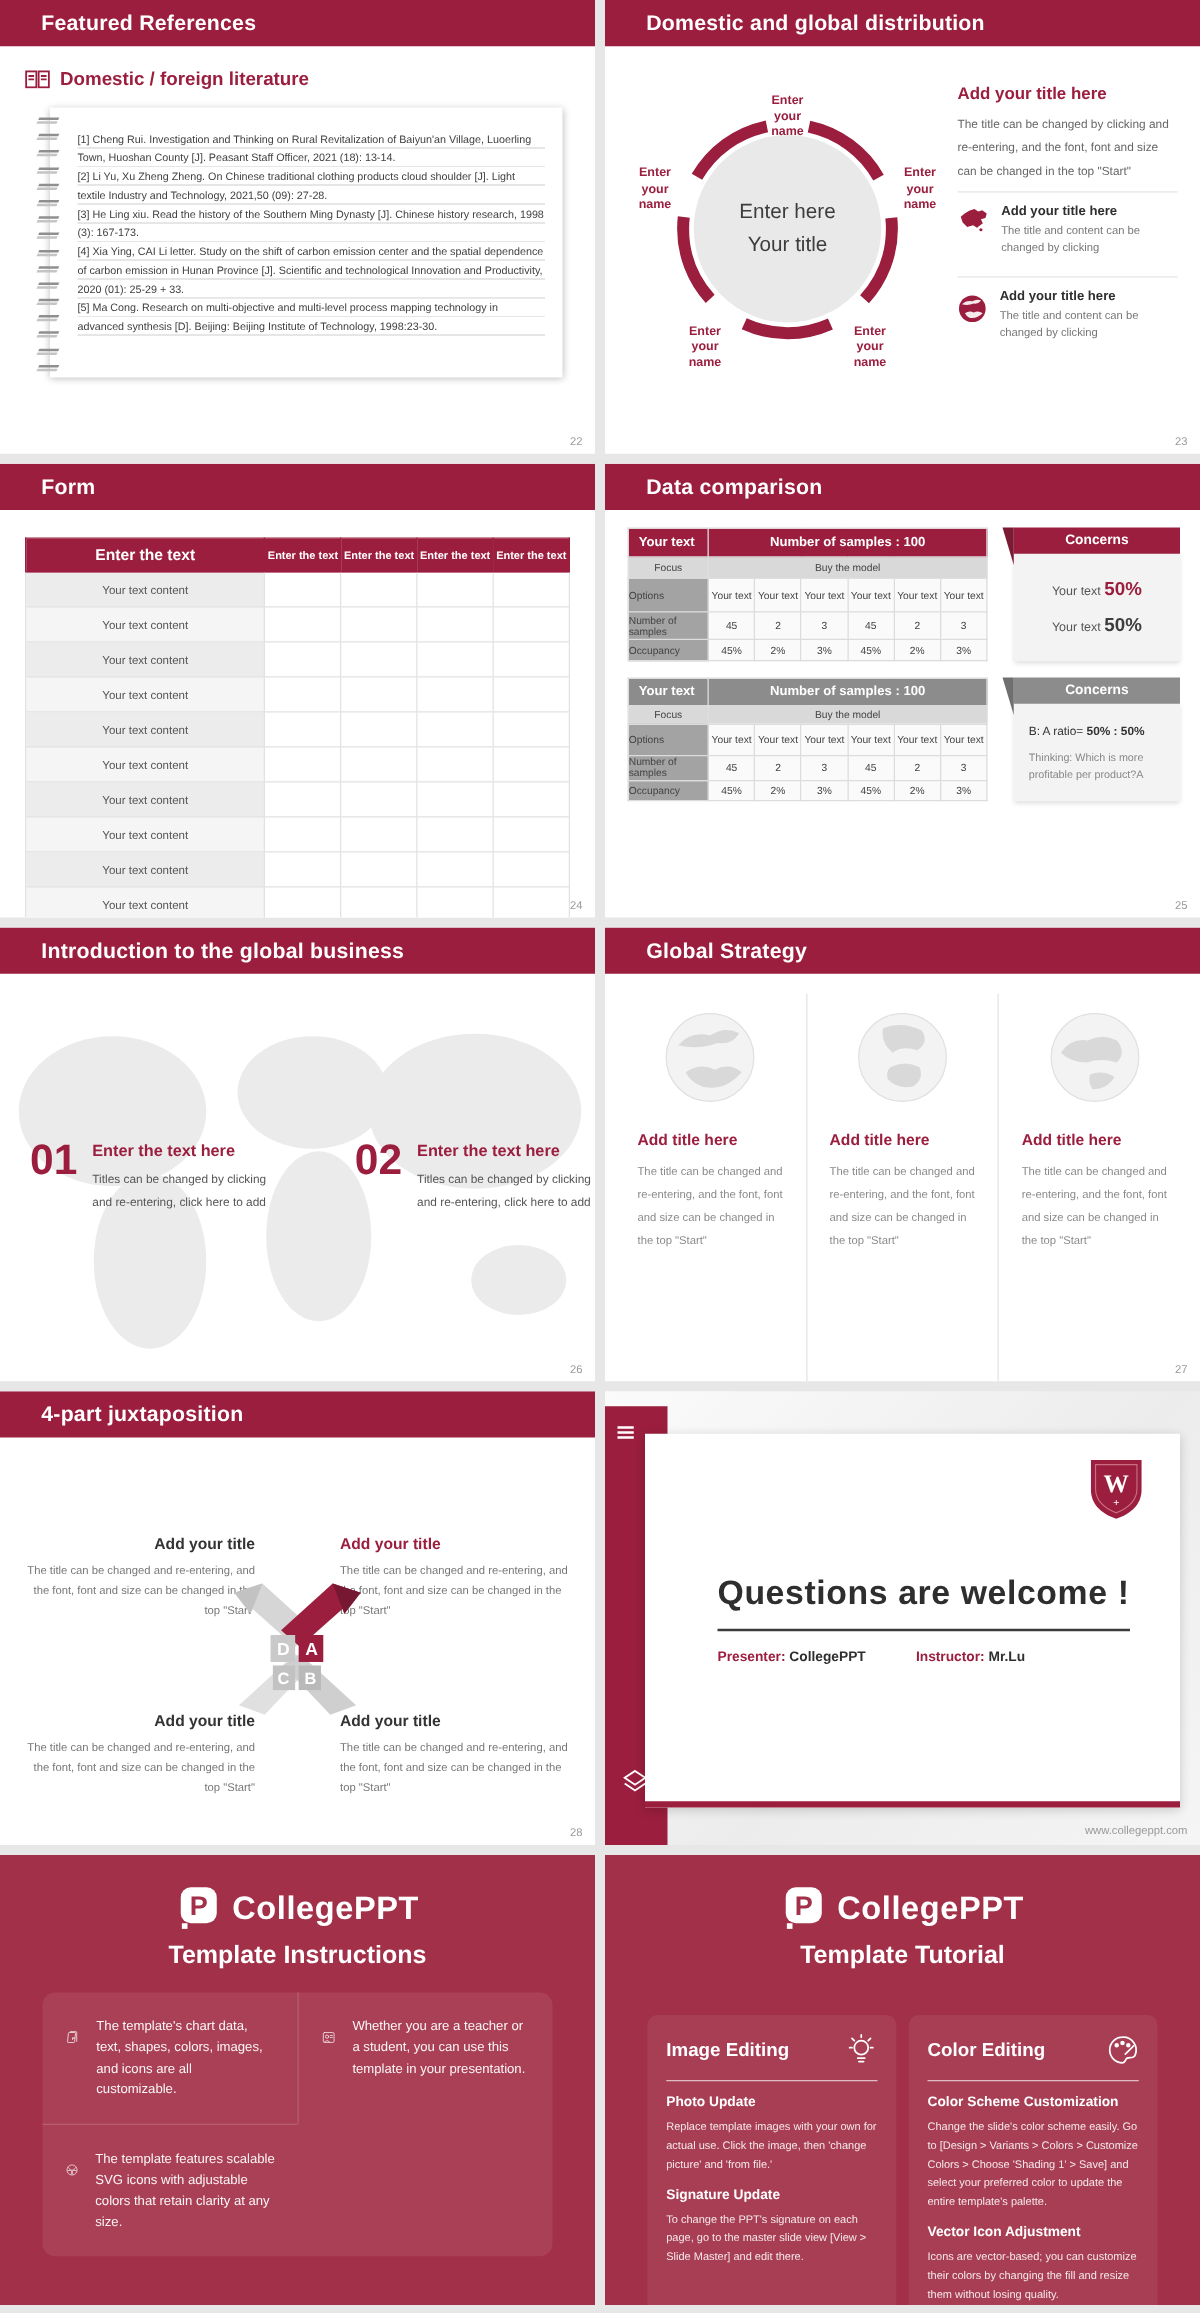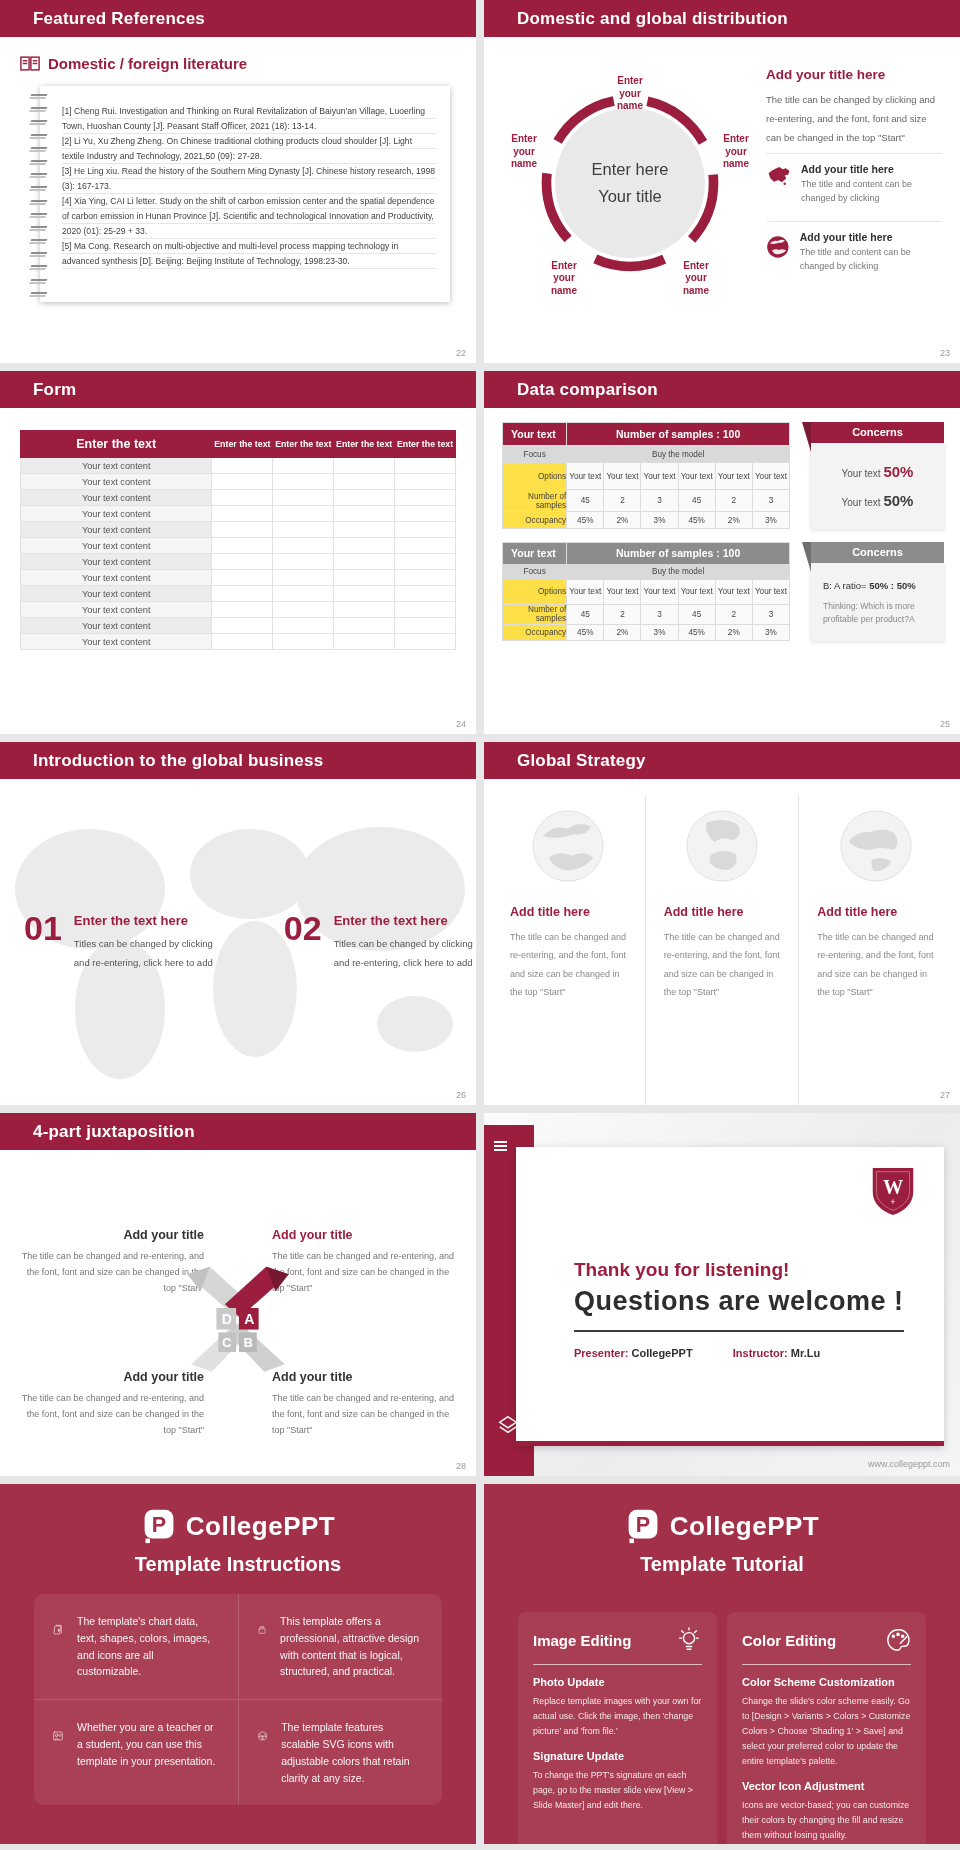--- a/index.html
+++ b/index.html
@@ -40,35 +40,35 @@
   .s23-item:first-of-type { margin-top:14px; }
   .it-head { font-size:10.5px; font-weight:bold; color:#2f2f2f; margin-bottom:3px; }
   .it-body { font-size:9px; color:#777; line-height:1.55; }
 
   
   .s24-body { padding:22px 20px 0 20px; }
   table.form { width:100%; border-collapse:collapse; }
   table.form th { background:#9B1E3E; color:#fff; font-weight:bold; border:1px solid #9B1E3E; }
   th.fc { font-size:12.5px; height:27px; width:44%; }
   th.rc { font-size:8.8px; width:14%; }
-  table.form td { height:16px; border:1px solid #e2e2e2; font-size:9.2px; color:#555; text-align:center; background:#fff; }
+  table.form td { height:28px; border:1px solid #e2e2e2; font-size:9.2px; color:#555; text-align:center; background:#fff; }
   table.form td.c1 { background:#ececec; }
   table.form tr:nth-child(even) td.c1 { background:#f5f5f5; }
 
   
   .s25-body { padding:14px 16px 0 18px; }
   .cmp-group { display:flex; gap:12px; margin-bottom:13px; }
   table.cmp { border-collapse:collapse; width:288px; }
   table.cmp th, table.cmp td { border:1px solid #dcdcdc; }
   .cmp-head th { background:#9B1E3E; color:#fff; height:21px; }
   .cmp.gray .cmp-head th { background:#8C8C8C; }
   .hl { text-align:left; padding-left:8px; font-size:10.5px; width:64px; }
   .hr2 { font-size:10.5px; font-weight:bold; text-align:center; }
   .sub td { background:#d9d9d9; font-size:8.2px; color:#444; text-align:center; height:15px; }
-  .lab { background:#fde047; font-size:8.2px; color:#444; text-align:right; }
+  .lab { background:#a3a3a3; font-size:8.2px; color:#444; text-align:left; }
   .val { background:#fafafa; font-size:8.2px; color:#444; text-align:center; width:37px; }
   .ro { height:24px; } .rs { height:20px; } .rc2 { height:15px; }
   .cbox { width:142px; position:relative; }
   .cbox-head { margin-left:9px; background:#9B1E3E; color:#fff; text-align:center; font-weight:bold; font-size:11px; height:21px; line-height:21px; position:relative; }
   .cbox-head::before { content:''; position:absolute; left:-9px; top:0; width:0; height:0; border-top:30px solid #7a1a33; border-left:9px solid transparent; }
   .cbox.gray2 .cbox-head { background:#8C8C8C; }
   .cbox.gray2 .cbox-head::before { border-top-color:#6f6f6f; }
   .cbox-body { margin-left:9px; background:#f3f3f3; box-shadow:0 1px 4px rgba(0,0,0,.15); padding:15px 10px 14px 10px; min-height:76px; }
   .c-line { font-size:10px; color:#555; text-align:center; line-height:1.9; }
   .c-line .pct { font-size:15px; font-weight:bold; }
@@ -563,21 +563,20 @@
         </svg>
     </div>
     <div class="t-card">
       <svg class="crest" width="46" height="52" viewBox="0 0 50 56">
         <path d="M3,3 h44 v26 c0,13 -10,21 -22,25 c-12,-4 -22,-12 -22,-25 z" fill="#9B1E3E"></path>
         <path d="M7,7 h36 v21 c0,11 -8,17 -18,21 c-10,-4 -18,-10 -18,-21 z" fill="none" stroke="#c96e84" stroke-width="1"></path>
         <text x="25" y="31" text-anchor="middle" font-size="22" font-weight="bold" font-family="Liberation Serif, serif" fill="#fff">W</text>
         <text x="25" y="43" text-anchor="middle" font-size="9" fill="#fff">+</text>
       </svg>
       <div class="t-text">
-        <div class="t1">Thank you for listening!</div>
         <div class="t2">Questions are welcome !</div>
         <hr class="t-rule">
         <div class="t-meta">
           <span class="mlab">Presenter:</span>
           <span>CollegePPT</span>
           <span class="gap"></span>
           <span class="mlab">Instructor:</span>
           <span>Mr.Lu</span>
         </div>
       </div>
@@ -598,30 +597,20 @@
     <div class="f-grid">
       <div class="f-cell">
         <svg width="34" height="34" viewBox="0 0 36 36">
             <g fill="none" stroke="#fff" stroke-width="1.7">
               <rect x="6" y="6" width="17" height="24" rx="2" transform="skewX(-6) translate(3 0)"></rect>
               <path d="M12 4 l14 0 a2 2 0 0 1 2 2 l0 22"></path>
             </g>
             <text x="17" y="23" font-size="10" font-weight="bold" fill="#fff">P</text>
           </svg>
         <div class="f-text">The template's chart data, text, shapes, colors, images, and icons are all customizable.</div>
-      </div>
-      <div class="f-cell">
-        <svg width="34" height="34" viewBox="0 0 36 36">
-            <g fill="none" stroke="#fff" stroke-width="1.7" stroke-linecap="round">
-              <rect x="7" y="14" width="22" height="16" rx="2"></rect>
-              <line x1="10" y1="10" x2="26" y2="10"></line>
-              <line x1="12" y1="6" x2="24" y2="6"></line>
-            </g>
-          </svg>
-        <div class="f-text">This template offers a professional, attractive design with content that is logical, structured, and practical.</div>
       </div>
       <div class="f-cell">
         <svg width="34" height="34" viewBox="0 0 36 36">
             <g fill="none" stroke="#fff" stroke-width="1.7" stroke-linecap="round">
               <rect x="5" y="6" width="26" height="24" rx="3"></rect>
               <circle cx="14" cy="16" r="4"></circle>
               <path d="M8 28 q6 -6 12 0"></path>
               <line x1="22" y1="13" x2="27" y2="13"></line>
               <line x1="22" y1="18" x2="27" y2="18"></line>
             </g>

